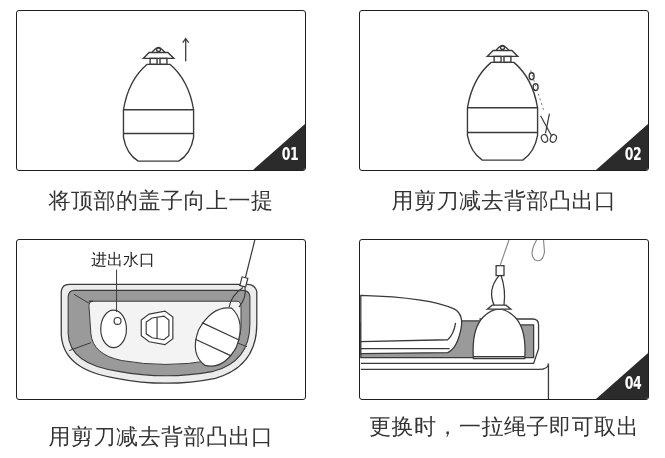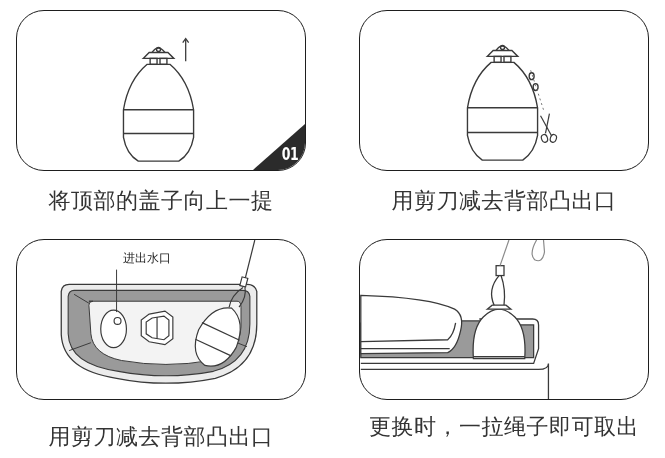--- a/index.html
+++ b/index.html
@@ -1,28 +1,28 @@
 <!DOCTYPE html>
 <html><head>
 <meta charset="utf-8">
 <style>
   html, body { margin: 0; padding: 0; background: #ffffff; }
   body { width: 665px; height: 458px; position: relative; overflow: hidden;
          font-family: "DejaVu Sans", "Liberation Sans", sans-serif; color: #2f2f2f; }
   .panel { position: absolute; width: 290px; height: 161px; border: 1.6px solid #1e1e1e;
-           border-radius: 28px; box-sizing: border-box; overflow: hidden; background: #fff; }
+           border-radius: 3px; box-sizing: border-box; overflow: hidden; background: #fff; }
   .panel svg.art { position: absolute; left: 0; top: 0; width: 100%; height: 100%; }
   .badge { position: absolute; right: 0; bottom: 0; width: 52px; height: 46px; }
   .badge svg { position: absolute; left: 0; top: 0; width: 100%; height: 100%; }
   .badge-num { position: absolute; right: 7px; bottom: 6px; color: #fff; font-weight: bold;
                font-size: 17px; letter-spacing: -0.5px; font-family: "DejaVu Sans Condensed", "DejaVu Sans", sans-serif;
                transform: scaleX(0.82); transform-origin: right bottom; }
   .caption { position: absolute; width: 290px; text-align: center; font-size: 22px;
              color: #333; letter-spacing: 0.5px; }
-  .callout { position: absolute; font-size: 12px; color: #222; margin-left: 32px; }
+  .callout { position: absolute; font-size: 16px; color: #222; }
 </style>
 </head>
 <body>
 
 <div class="panel" style="left:16px; top:10px;">
   <svg class="art" viewBox="0 0 290 161">
     <g fill="none" stroke="#3a3a3a" stroke-width="1.4">
 
       <path d="M127 48 L133 42 L152 42 L158 48 Z"></path>
       <path d="M136 42 Q142 33 149 42"></path>
@@ -67,20 +67,26 @@
 
     <path d="M172 60 L185 100" stroke="#777" stroke-width="1" stroke-dasharray="2,3" fill="none"></path>
 
     <g stroke="#3a3a3a" stroke-width="1.2" fill="none">
       <line x1="182" y1="106" x2="193" y2="126"></line>
       <line x1="191" y1="104" x2="187" y2="124"></line>
       <ellipse cx="186" cy="129" rx="3" ry="4" transform="rotate(-20 186 129)"></ellipse>
       <ellipse cx="195" cy="129" rx="3" ry="4" transform="rotate(20 195 129)"></ellipse>
     </g>
   </svg>
+  <div class="badge">
+    <svg viewBox="0 0 52 46">
+        <path d="M52 0 L52 46 L0 46 Z" fill="#2b2b2b"></path>
+      </svg>
+    <span class="badge-num">02</span>
+  </div>
 </div>
 <div class="caption" style="left:359px; top:186px;">用剪刀减去背部凸出口</div>
 
 <div class="panel" style="left:16px; top:239px;">
   <svg class="art" viewBox="0 0 290 161">
 
     <path d="M52 45 L232 45 Q240 45 242 52 L242 85 Q242 128 200 140 Q150 150 100 140 Q46 132 44 96 L44 52 Q45 45 52 45 Z" fill="#ececec" stroke="#3a3a3a" stroke-width="1.3"></path>
 
     <path d="M57 51 L228 51 Q234 51 235 57 L235 85 Q235 123 198 133 Q150 142 102 133 Q52 126 51 95 L51 57 Q52 51 57 51 Z" fill="#9a9a9a" stroke="#3a3a3a" stroke-width="1.1"></path>
 
@@ -140,14 +146,20 @@
 
       <path d="M135 66 Q128 50 140 36" fill="none"></path>
       <path d="M145 66 Q147 50 142 36" fill="none"></path>
       <rect x="137" y="26" width="8" height="10" fill="#fff"></rect>
     </g>
     <g stroke="#8a8a8a" stroke-width="1.2" fill="none">
       <path d="M141 26 L150 0"></path>
       <path d="M178 0 Q170 14 176 20 Q184 24 186 12 L185 0"></path>
     </g>
   </svg>
+  <div class="badge">
+    <svg viewBox="0 0 52 46">
+        <path d="M52 0 L52 46 L0 46 Z" fill="#2b2b2b"></path>
+      </svg>
+    <span class="badge-num">04</span>
+  </div>
 </div>
 <div class="caption" style="left:359px; top:412px;">更换时，一拉绳子即可取出</div>
 
 </body></html>

